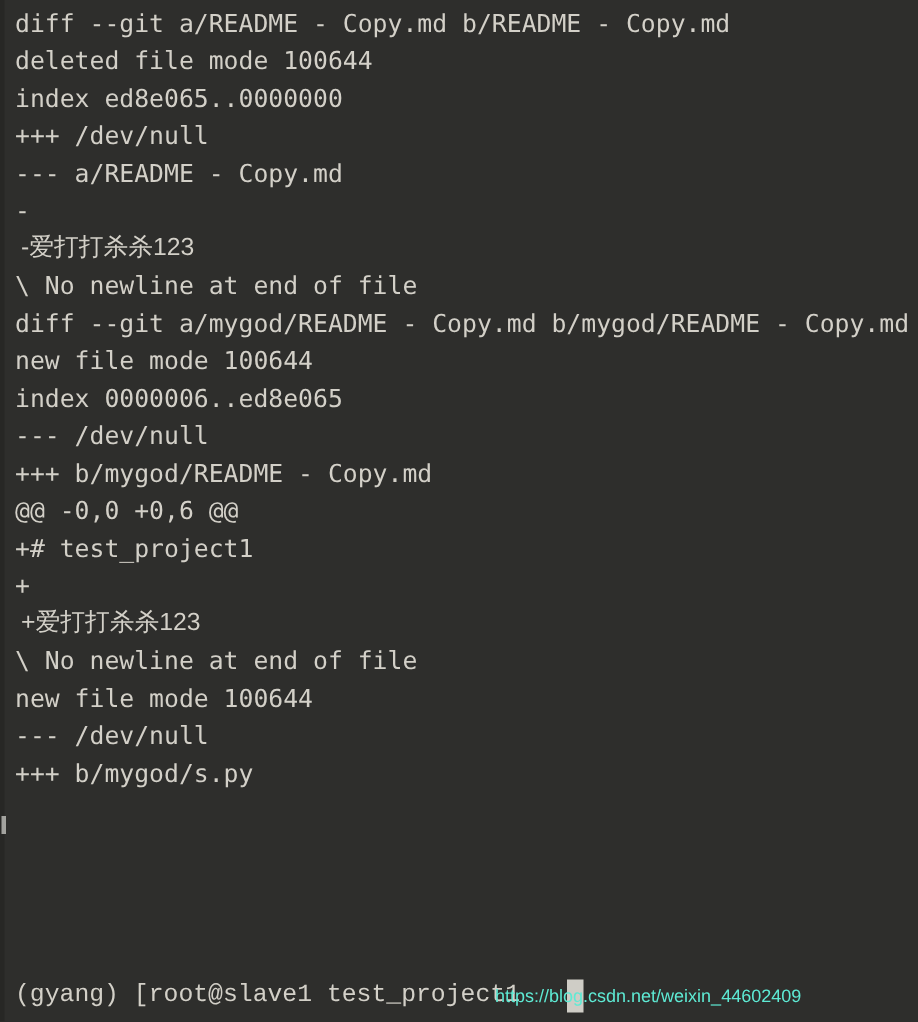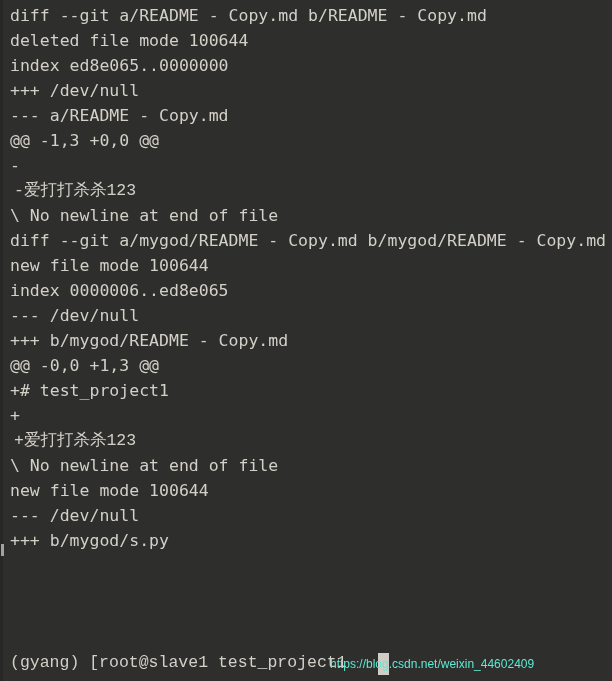--- a/index.html
+++ b/index.html
@@ -46,21 +46,21 @@
     height: 25px;
     line-height: 25px;
     padding-left: 10px;
     font-size: 16.5px;
     letter-spacing: 0px;
     color: #d3d0c8;
     white-space: pre;
     overflow: hidden;
   }
   .line.cjk {
-    font-family: Liberation Mono, monospace;
+    font-family: Liberation Sans, sans-serif;
     padding-left: 14px;
   }
   
   #prompt-line {
     position: absolute;
     left: 0;
     top: 650px;
     width: 612px;
     height: 26px;
     line-height: 26px;
@@ -102,30 +102,29 @@
   <div id="left-gutter">
     <div id="scroll-marker"></div>
   </div>
 
   <div id="lines">
       <div class="line">diff --git a/README - Copy.md b/README - Copy.md</div>
       <div class="line">deleted file mode 100644</div>
       <div class="line">index ed8e065..0000000</div>
       <div class="line">+++ /dev/null</div>
       <div class="line">--- a/README - Copy.md</div>
-      <div class="line">@@ -1,3 +0,0 @@</div>
       <div class="line">-</div>
       <div class="line cjk">-爱打打杀杀123</div>
       <div class="line">\ No newline at end of file</div>
       <div class="line">diff --git a/mygod/README - Copy.md b/mygod/README - Copy.md</div>
       <div class="line">new file mode 100644</div>
       <div class="line">index 0000006..ed8e065</div>
       <div class="line">--- /dev/null</div>
       <div class="line">+++ b/mygod/README - Copy.md</div>
-      <div class="line">@@ -0,0 +1,3 @@</div>
+      <div class="line">@@ -0,0 +0,6 @@</div>
       <div class="line">+# test_project1</div>
       <div class="line">+</div>
       <div class="line cjk">+爱打打杀杀123</div>
       <div class="line">\ No newline at end of file</div>
       <div class="line">new file mode 100644</div>
       <div class="line">--- /dev/null</div>
       <div class="line">+++ b/mygod/s.py</div>
     </div>
 
   <div id="prompt-line"><span>(gyang) [root@slave1 test_project1</span></div>

